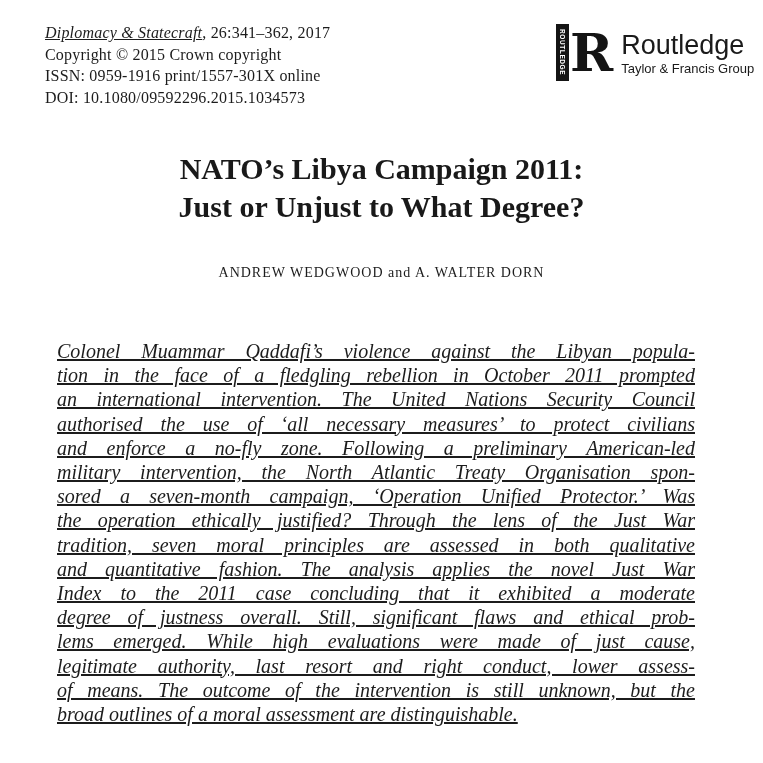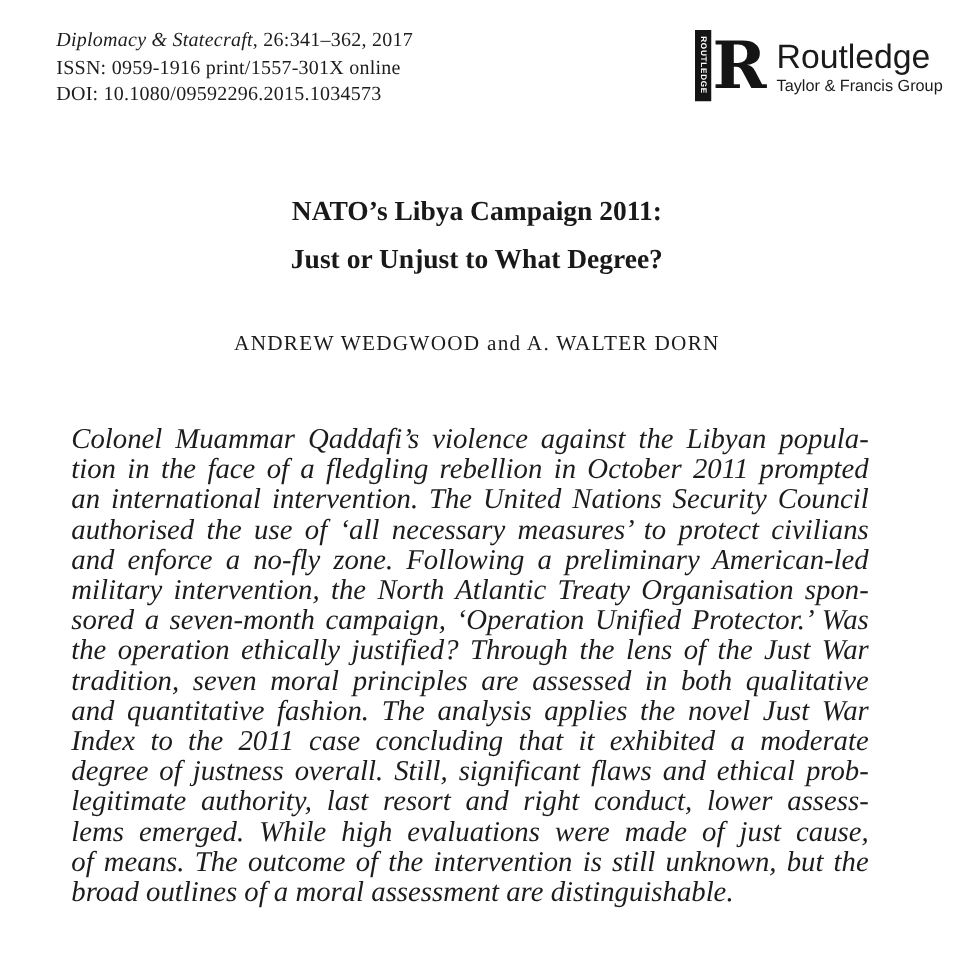--- a/index.html
+++ b/index.html
@@ -15,21 +15,21 @@
 
   
   .pub-info {
     position: absolute;
     left: 45px;
     top: 22px;
     font-size: 16px;
     line-height: 21.5px;
     letter-spacing: 0.2px;
   }
-  .italic { font-style: italic; }
+  .italic { font-style: italic; text-decoration: underline; }
 
   
   .logo {
     position: absolute;
     left: 556px;
     top: 24px;
     display: flex;
     align-items: flex-start;
   }
   .logo-bar {
@@ -67,58 +67,60 @@
 
   
   .title {
     position: absolute;
     left: 0;
     right: 0;
     top: 150px;
     margin: 0;
     text-align: center;
     font-weight: 700;
-    font-size: 22px;
+    font-size: 30px;
     line-height: 38px;
     color: #191919;
   }
 
   
   .authors {
     position: absolute;
     left: 0;
     right: 0;
     top: 265px;
     text-align: center;
-    font-size: 17px;
+    font-size: 14px;
     letter-spacing: 1px;
     color: #1c1c1c;
   }
 
   
   .abstract {
     position: absolute;
     left: 57px;
     right: 68px;
     top: 339px;
     font-style: italic;
-    font-size: 23px;
+    font-size: 20px;
     line-height: 24.2px;
     color: #1c1c1c;
+    text-decoration: underline;
   }
   .abs-line { text-align: justify; text-align-last: justify; }
   .abs-line.last { text-align-last: left; }
 </style>
 </head>
 <body>
 
 <div class="page">
 
   <header class="pub-info">
     <div><span class="italic">Diplomacy &amp; Statecraft</span><span>, 26:341–362, 2017</span></div>
+    <div>Copyright © 2015 Crown copyright</div>
     <div>ISSN: 0959-1916 print/1557-301X online</div>
     <div>DOI: 10.1080/09592296.2015.1034573</div>
   </header>
 
   <div class="logo">
     <div class="logo-bar">
       <span>ROUTLEDGE</span>
     </div>
     <div class="logo-r">R</div>
     <div class="logo-text">
@@ -140,19 +142,19 @@
     <div class="abs-line">an international intervention. The United Nations Security Council</div>
     <div class="abs-line">authorised the use of ‘all necessary measures’ to protect civilians</div>
     <div class="abs-line">and enforce a no-fly zone. Following a preliminary American-led</div>
     <div class="abs-line">military intervention, the North Atlantic Treaty Organisation spon-</div>
     <div class="abs-line">sored a seven-month campaign, ‘Operation Unified Protector.’ Was</div>
     <div class="abs-line">the operation ethically justified? Through the lens of the Just War</div>
     <div class="abs-line">tradition, seven moral principles are assessed in both qualitative</div>
     <div class="abs-line">and quantitative fashion. The analysis applies the novel Just War</div>
     <div class="abs-line">Index to the 2011 case concluding that it exhibited a moderate</div>
     <div class="abs-line">degree of justness overall. Still, significant flaws and ethical prob-</div>
+    <div class="abs-line">lems emerged. While high evaluations were made of just cause,</div>
     <div class="abs-line">legitimate authority, last resort and right conduct, lower assess-</div>
-    <div class="abs-line">lems emerged. While high evaluations were made of just cause,</div>
     <div class="abs-line">of means. The outcome of the intervention is still unknown, but the</div>
     <div class="abs-line last">broad outlines of a moral assessment are distinguishable.</div>
   </div>
 
 </div>
 
 </body></html>

